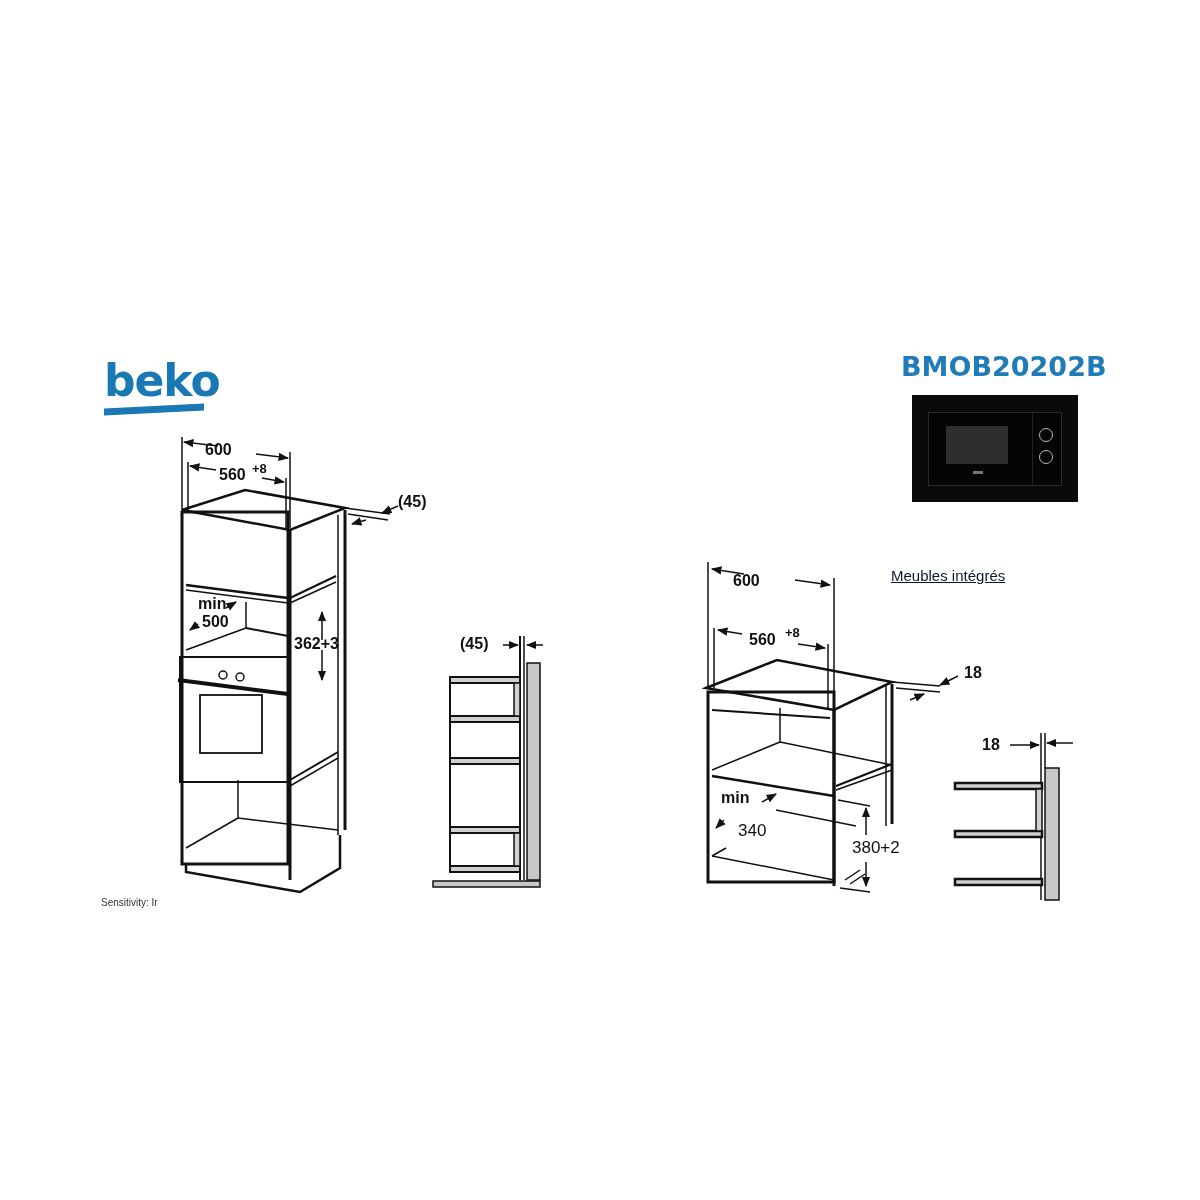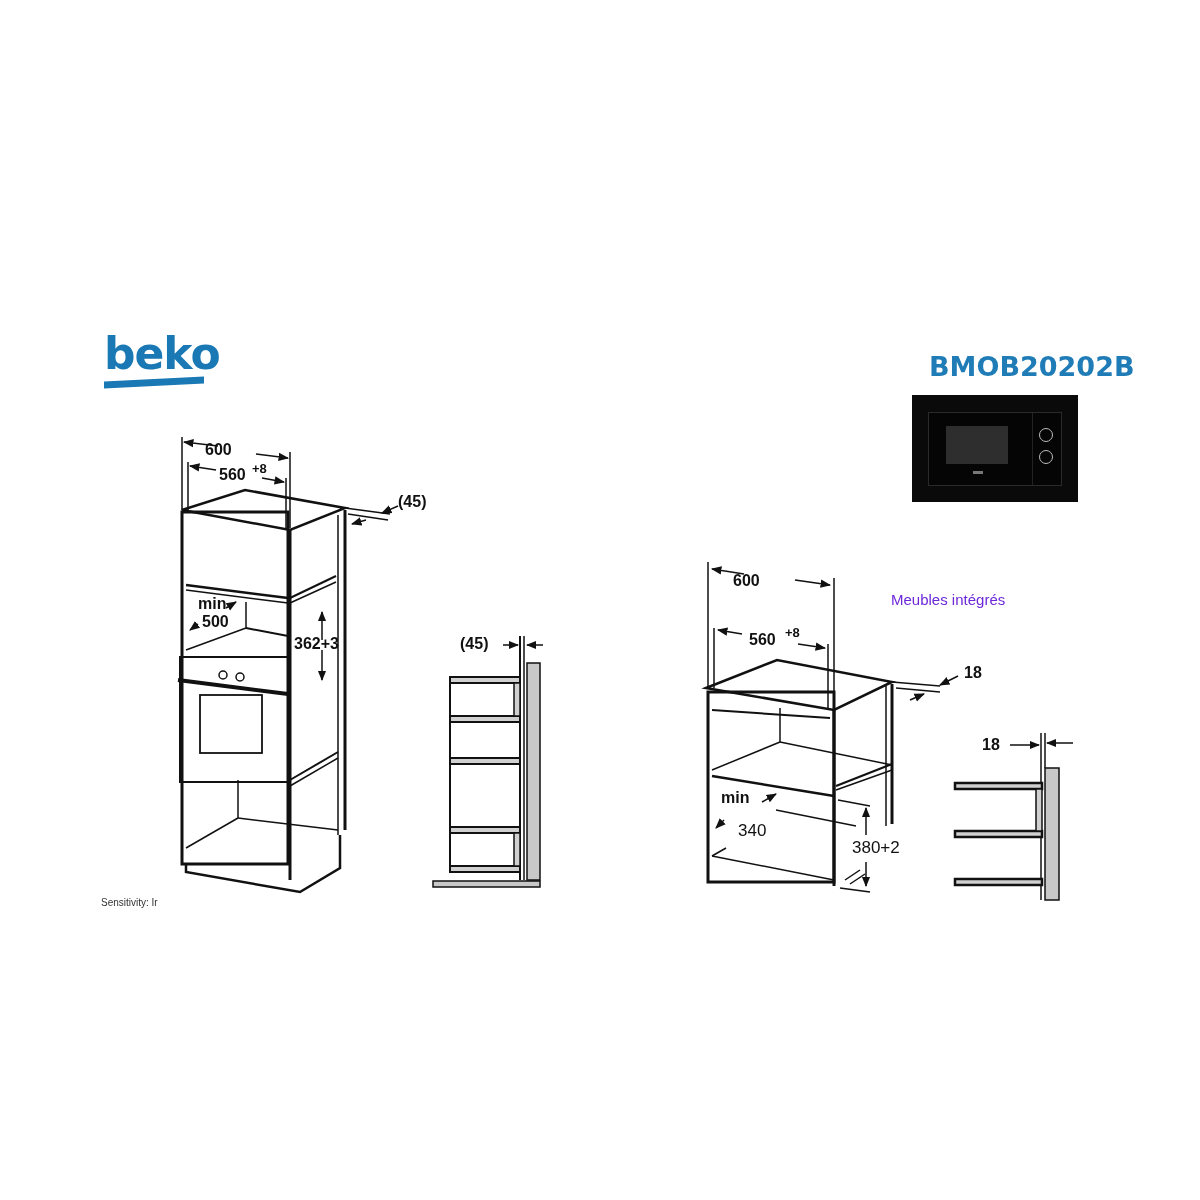--- a/index.html
+++ b/index.html
@@ -1,20 +1,20 @@
 <!DOCTYPE html>
 <html><head>
 <meta charset="utf-8">
 <style>
   html, body { margin:0; padding:0; background:#ffffff; }
   body { width:1200px; height:1200px; position:relative; overflow:hidden; font-family:"Liberation Sans", sans-serif; }
   .abs { position:absolute; }
-  .logo { left:104px; top:332px; font-family:"DejaVu Sans", sans-serif; font-weight:bold; font-size:44px; color:#1a78b4; letter-spacing:-1px; line-height:1; }
-  .model { left:929px; top:353px; font-family:"DejaVu Sans", sans-serif; font-weight:bold; font-size:27px; color:#1f7cb6; line-height:1; letter-spacing:0px; }
-  .subtitle { left:891px; top:592px; font-size:15px; color:#6d28d9; line-height:1; }
+  .logo { left:104px; top:359px; font-family:"DejaVu Sans", sans-serif; font-weight:bold; font-size:44px; color:#1a78b4; letter-spacing:-1px; line-height:1; }
+  .model { left:901px; top:353px; font-family:"DejaVu Sans", sans-serif; font-weight:bold; font-size:27px; color:#1f7cb6; line-height:1; letter-spacing:0px; }
+  .subtitle { left:891px; top:568px; font-size:15px; color:#0f172a; text-decoration:underline; line-height:1; }
   .sens { left:101px; top:898px; font-size:10px; color:#333; line-height:1; }
   .dim { font-family:"Liberation Sans", sans-serif; font-weight:bold; font-size:16px; fill:#111; }
   .dimr { font-family:"Liberation Sans", sans-serif; font-weight:normal; font-size:17px; fill:#111; }
   svg { position:absolute; left:0; top:0; }
 </style>
 </head>
 <body>
 
 <div class="abs logo">
   <span>beko</span>

